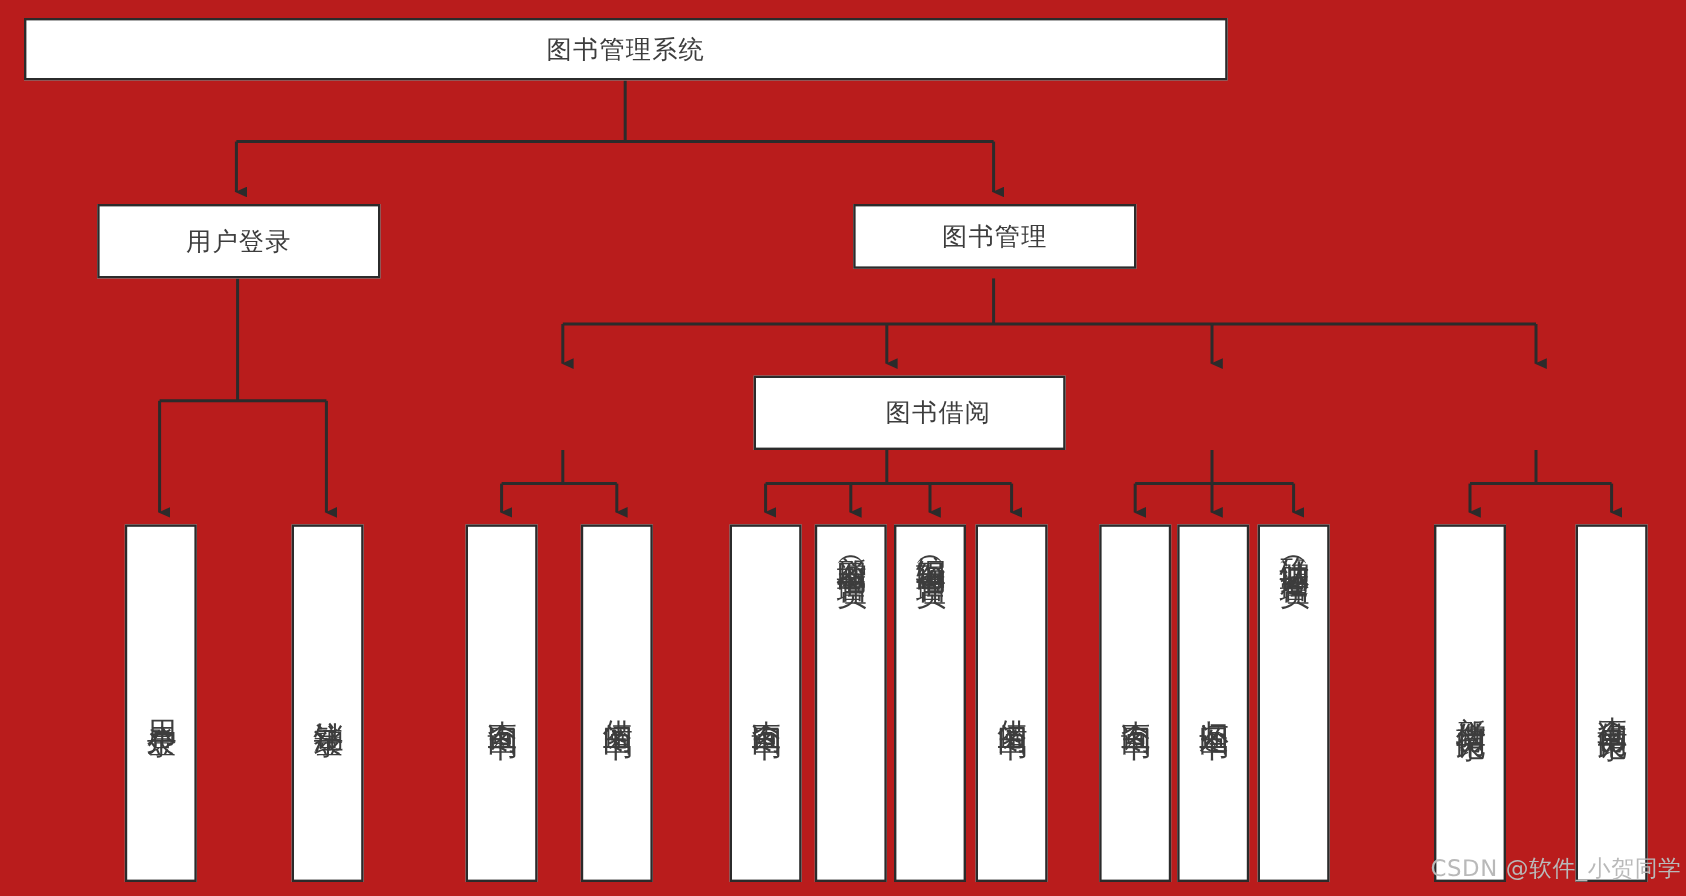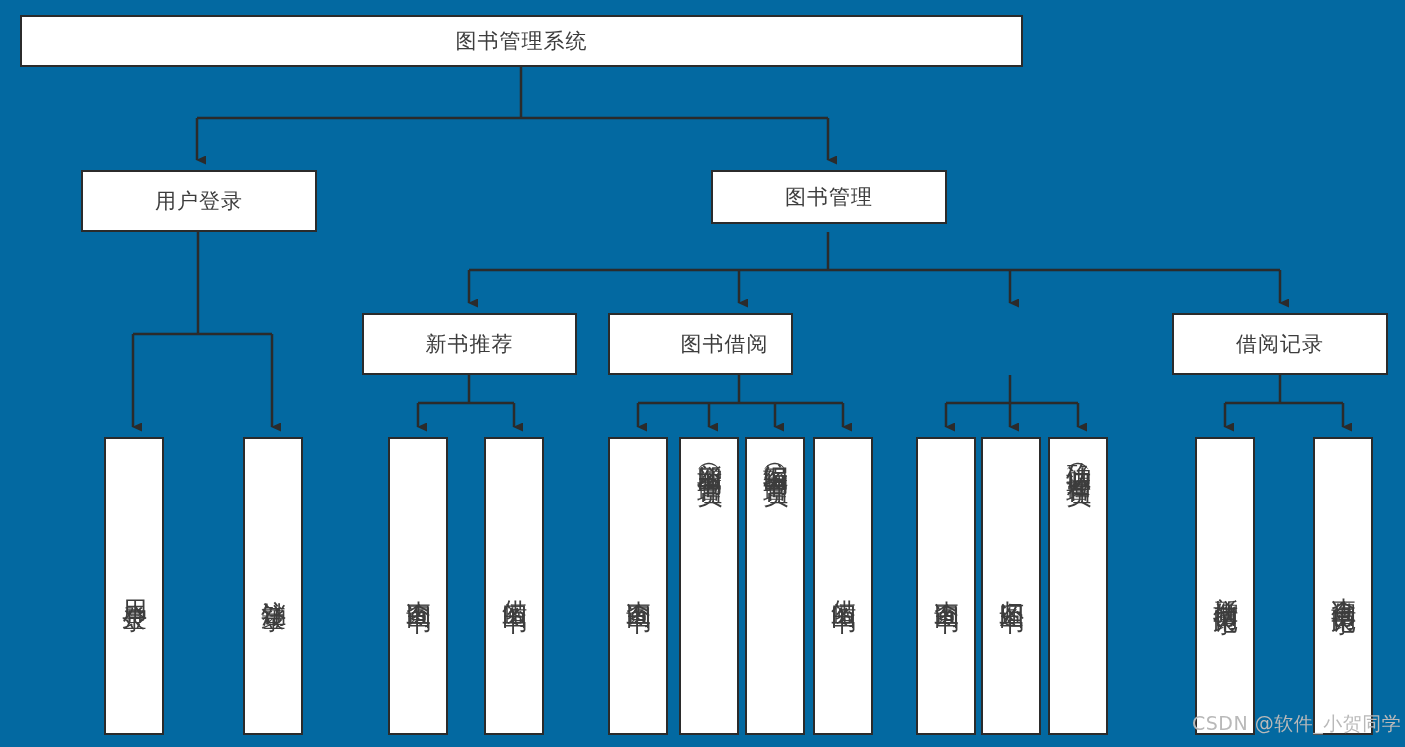--- a/index.html
+++ b/index.html
@@ -10,21 +10,21 @@
   body {
     width: 1405px;
     height: 747px;
     font-family: "DejaVu Sans", "Liberation Sans", sans-serif;
     overflow: hidden;
   }
   #diagram-root {
     position: relative;
     width: 1405px;
     height: 747px;
-    background: #0369a1;
+    background: #b91c1c;
   }
   svg.edges {
     position: absolute;
     left: 0;
     top: 0;
     width: 1405px;
     height: 747px;
   }
   .node {
     position: absolute;
@@ -131,32 +131,26 @@
   </div>
 
   <div class="node node-h" style="left:81px; top:170px; width:236px; height:62px;">
     <span class="node-label">用户登录</span>
   </div>
 
   <div class="node node-h" style="left:711px; top:170px; width:236px; height:54px;">
     <span class="node-label">图书管理</span>
   </div>
 
-  <div class="node node-h" style="left:362px; top:313px; width:215px; height:62px;">
-    <span class="node-label">新书推荐</span>
-  </div>
-
-  <div class="node node-h" style="left:608px; top:313px; width:185px; height:62px;padding-left:48px;">
+
+  <div class="node node-h" style="left:628px; top:313px; width:260px; height:62px;padding-left:48px;">
     <span class="node-label">图书借阅</span>
   </div>
 
 
-  <div class="node node-h" style="left:1172px; top:313px; width:216px; height:62px;">
-    <span class="node-label">借阅记录</span>
-  </div>
 
   <div class="node node-v" style="left:104px; top:437px; width:60px; height:298px;">
     <span class="node-label">用户登录</span>
   </div>
 
   <div class="node node-v" style="left:243px; top:437px; width:60px; height:298px;">
     <span class="node-label">注销登录</span>
   </div>
 
   <div class="node node-v" style="left:388px; top:437px; width:60px; height:298px;">

